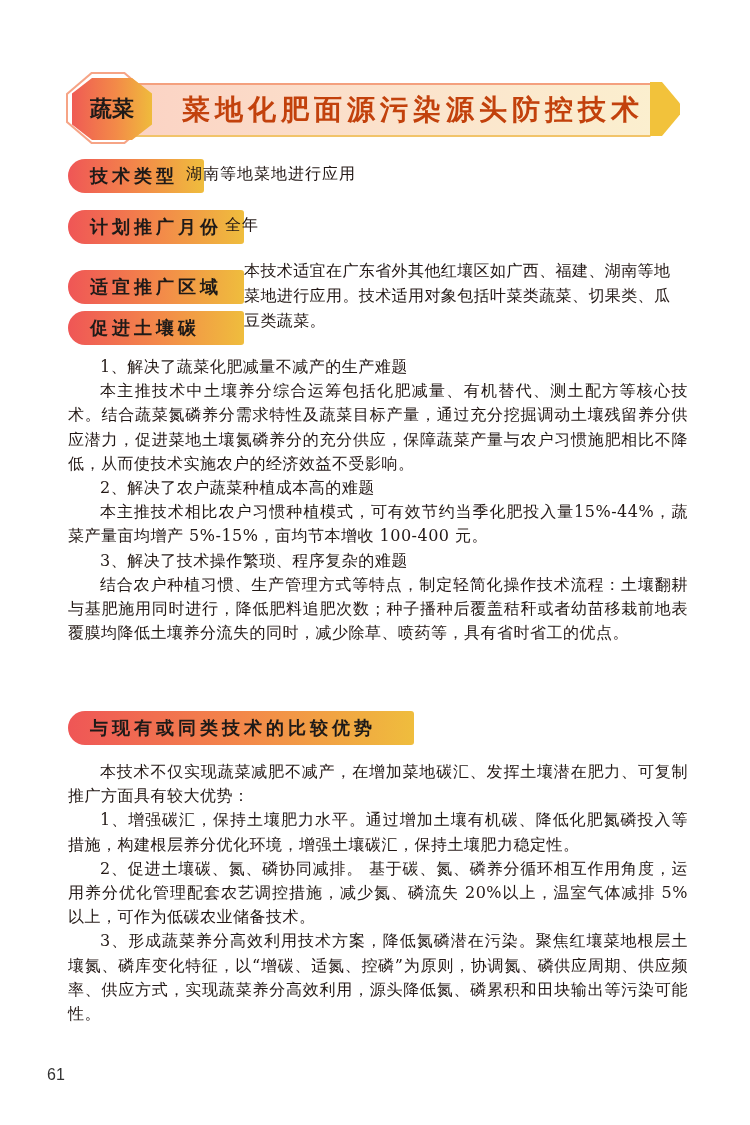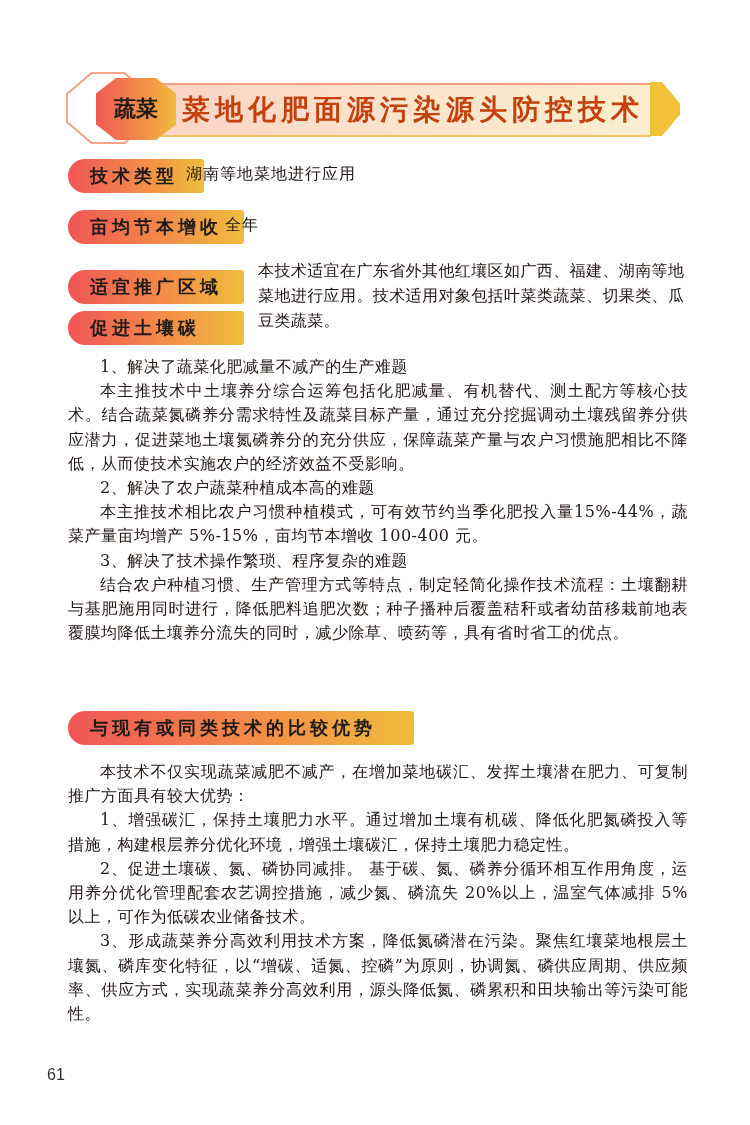--- a/index.html
+++ b/index.html
@@ -15,28 +15,28 @@
   .banner-title { position:absolute; left:116px; top:13px; font-family:"DejaVu Sans","Liberation Sans",sans-serif;
     font-weight:bold; font-size:28px; letter-spacing:5px; color:#c2410c; line-height:50px; }
   .octagon-outline { position:absolute; left:0; top:0; width:84px; height:72px;
     background:#f6a486; clip-path: polygon(30% 0,70% 0,100% 30%,100% 70%,70% 100%,30% 100%,0 70%,0 30%); }
   .octagon-outline-inner { position:absolute; left:2px; top:2px; width:80px; height:68px; background:#fff;
     clip-path: polygon(30% 0,70% 0,100% 30%,100% 70%,70% 100%,30% 100%,0 70%,0 30%); }
   .octagon { position:absolute; left:6px; top:6px; width:80px; height:62px;
     background:linear-gradient(90deg,#ef5b54 0%,#f38a48 55%,#efbb3c 100%);
     clip-path: polygon(25% 0,75% 0,100% 25%,100% 75%,75% 100%,25% 100%,0 75%,0 25%);
     display:flex; align-items:center; justify-content:center;
-    font-family:"DejaVu Sans","Liberation Sans",sans-serif; font-weight:bold; font-size:22px; color:#1e1a18;margin-left:24px; }
+    font-family:"DejaVu Sans","Liberation Sans",sans-serif; font-weight:bold; font-size:22px; color:#1e1a18; }
 
   .pill { position:absolute; left:68px; height:34px; border-radius:17px 3px 3px 17px;
     background:linear-gradient(90deg,#ef5656 0%,#f3874a 50%,#efbd3d 100%);
     font-family:"DejaVu Sans","Liberation Sans",sans-serif; font-weight:bold; font-size:18px; letter-spacing:4px;
     color:#1e1a18; line-height:34px; padding-left:22px; box-sizing:border-box; }
   .meta-text { position:absolute; font-size:16px; color:#231815; letter-spacing:1px; }
-  .region-text { position:absolute; left:258px; top:258px; width:428px; font-size:16px; line-height:25px; letter-spacing:0.4px; }
+  .region-text { position:absolute; left:244px; top:258px; width:428px; font-size:16px; line-height:25px; letter-spacing:0.4px; }
 
   .body-block { position:absolute; left:68px; width:620px; font-size:16px; line-height:24.2px; text-align:justify; letter-spacing:0.5px; }
   .body-block p { margin:0; }
   .indent { text-indent:2em; }
   .page-num { position:absolute; left:47px; top:1066px; font-family:"Liberation Sans","DejaVu Sans",sans-serif; font-size:16px; color:#333; }
 </style>
 </head>
 <body>
 
 <div class="banner">
@@ -45,21 +45,21 @@
   <div class="banner-title">菜地化肥面源污染源头防控技术</div>
   <div class="octagon-outline">
       <div class="octagon-outline-inner"></div>
     </div>
   <div class="octagon">蔬菜</div>
 </div>
 
 <div class="pill" style="top:159px;width:136px;">技术类型</div>
 <div class="meta-text" style="left:186px;top:164px;">湖南等地菜地进行应用</div>
 
-<div class="pill" style="top:210px;width:176px;">亩均节本增收</div>
+<div class="pill" style="top:210px;width:176px;">计划推广月份</div>
 <div class="meta-text" style="left:225px;top:215px;">全年</div>
 
 <div class="pill" style="top:270px;width:176px;">适宜推广区域</div>
 <div class="region-text">本技术适宜在广东省外其他红壤区如广西、福建、湖南等地菜地进行应用。技术适用对象包括叶菜类蔬菜、切果类、瓜豆类蔬菜。</div>
 
 <div class="pill" style="top:311px;width:176px;">促进土壤碳</div>
 
 <div class="body-block" style="top:355px;">
   <p class="indent">1、解决了蔬菜化肥减量不减产的生产难题</p>
   <p class="indent">本主推技术中土壤养分综合运筹包括化肥减量、有机替代、测土配方等核心技术。结合蔬菜氮磷养分需求特性及蔬菜目标产量，通过充分挖掘调动土壤残留养分供应潜力，促进菜地土壤氮磷养分的充分供应，保障蔬菜产量与农户习惯施肥相比不降低，从而使技术实施农户的经济效益不受影响。</p>

